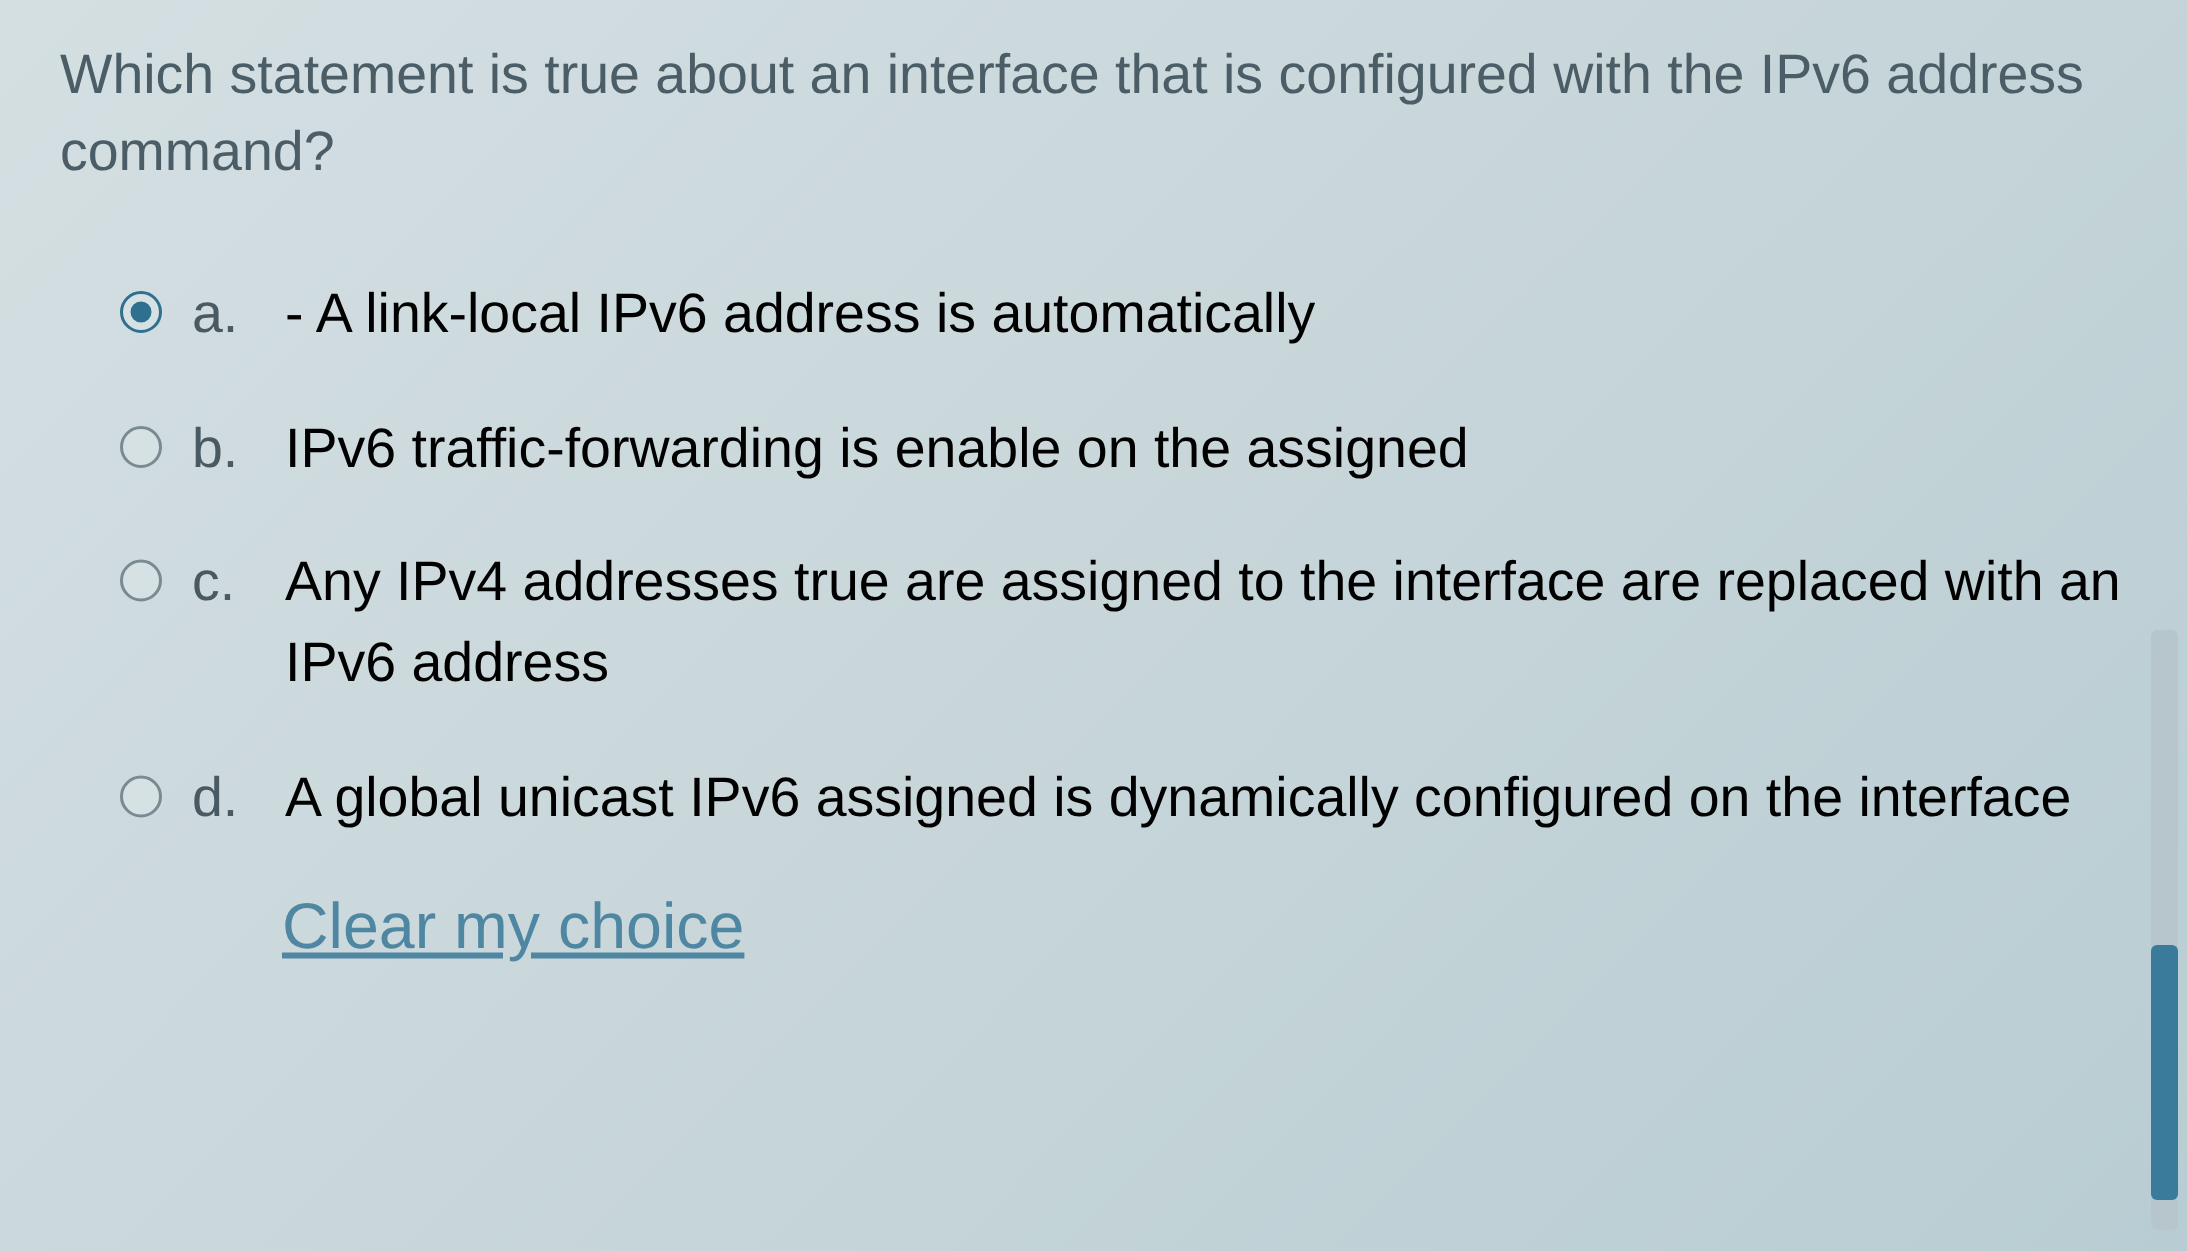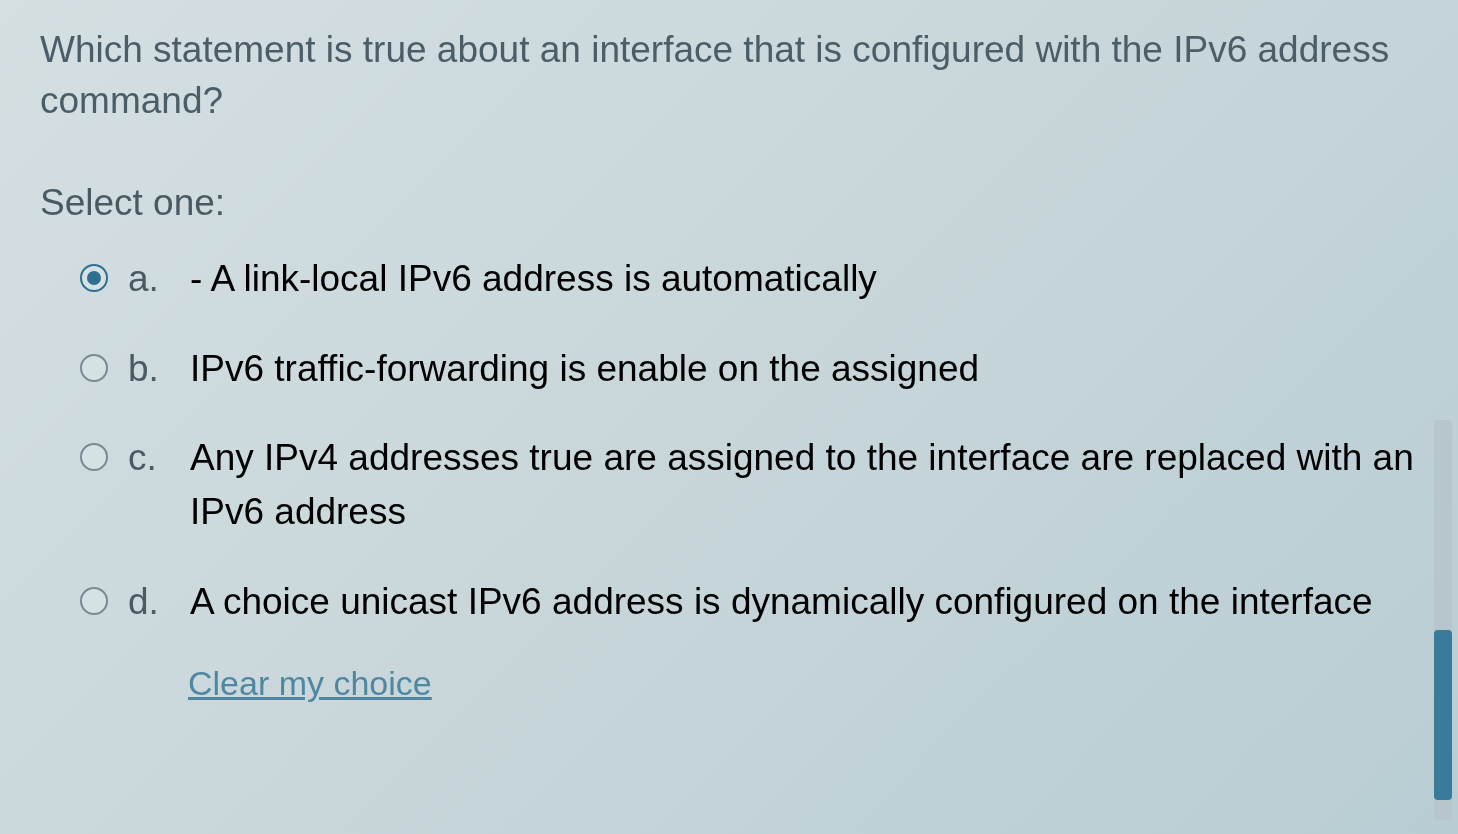--- a/index.html
+++ b/index.html
@@ -67,21 +67,21 @@
     width: 62px;
     color: #4a5a62;
   }
   .opt-text {
     flex: 1 1 auto;
     color: #000000;
   }
   .clear-link {
     margin-top: 12px;
     margin-left: 148px;
-    font-size: 34px;
+    font-size: 43px;
     color: #3a7a9a;
     text-decoration: underline;
     cursor: pointer;
     opacity: 0.85;
   }
   .scrollbar-track {
     position: absolute;
     right: 6px;
     top: 420px;
     width: 18px;
@@ -97,21 +97,20 @@
     height: 170px;
     background: #3a7a9a;
     border-radius: 4px;
   }
 </style>
 </head>
 <body>
 
 <div class="page">
   <div class="question-text">Which statement is true about an interface that is configured with the IPv6 address command?</div>
-  <div class="select-one">Select one:</div>
 
   <div class="options">
 
     <div class="option-row">
       <span class="radio checked"></span>
       <span class="opt-letter">a.</span>
       <span class="opt-text">  - A link-local IPv6 address is automatically</span>
     </div>
 
     <div class="option-row">
@@ -122,21 +121,21 @@
 
     <div class="option-row">
       <span class="radio"></span>
       <span class="opt-letter">c.</span>
       <span class="opt-text">Any IPv4 addresses true are assigned to the interface are replaced with an IPv6 address</span>
     </div>
 
     <div class="option-row">
       <span class="radio"></span>
       <span class="opt-letter">d.</span>
-      <span class="opt-text">A choice unicast IPv6 address is dynamically configured on the interface</span>
+      <span class="opt-text">A global unicast IPv6 assigned is dynamically configured on the interface</span>
     </div>
 
   </div>
 
   <div class="clear-link">Clear my choice</div>
 </div>
 
 <div class="scrollbar-track">
   <div class="scrollbar-thumb"></div>
 </div>

